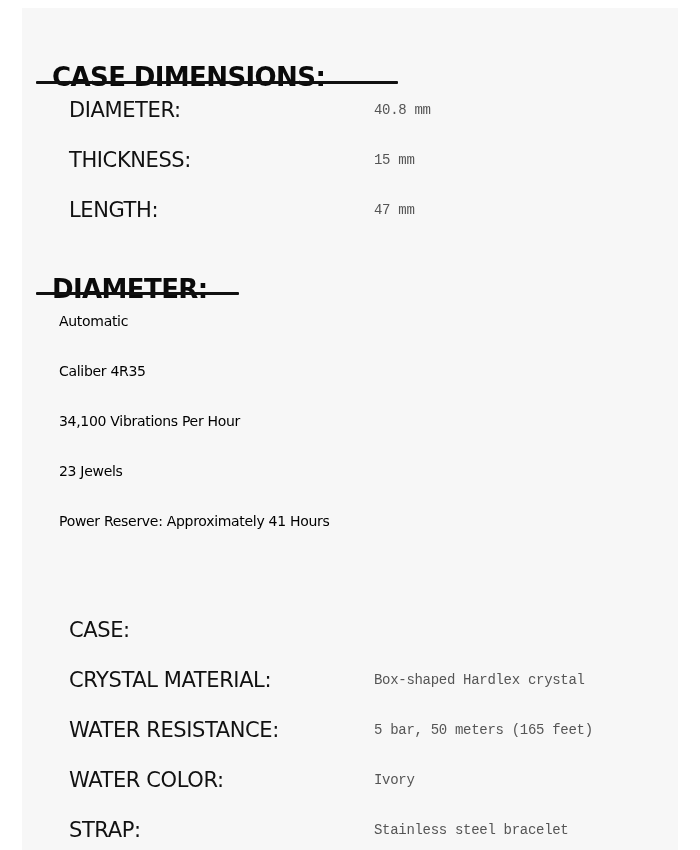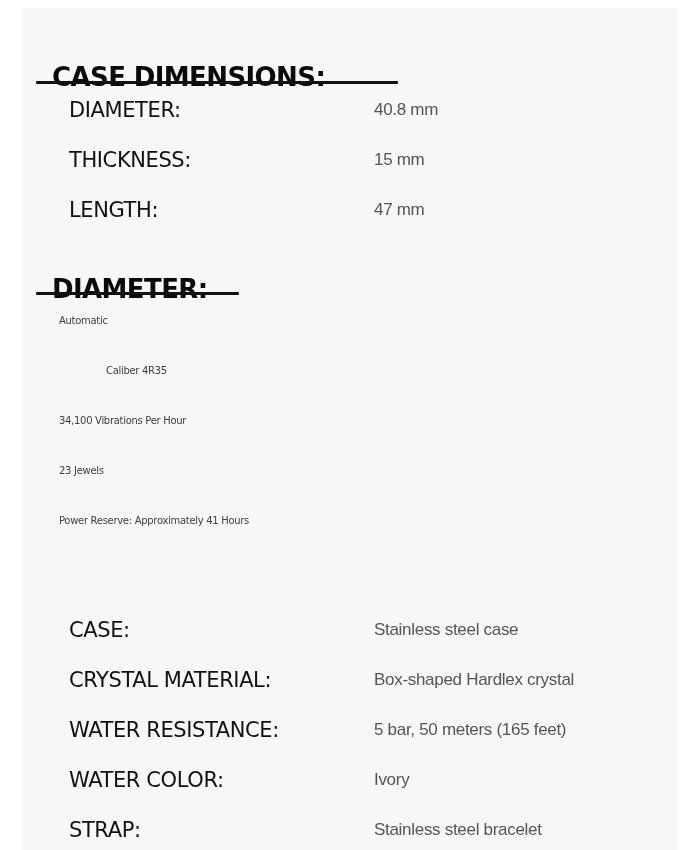--- a/index.html
+++ b/index.html
@@ -52,32 +52,32 @@
       color: #111;
       letter-spacing: -0.4px;
       font-family: "DejaVu Sans", "Liberation Sans", sans-serif;
       font-weight: 400;
       margin-left: 10px;
     }
     .spec-value {
       position: absolute;
       left: 352px;
       top: 0;
-      font-size: 17px;
+      font-size: 14px;
       line-height: 30px;
       color: #555;
       letter-spacing: -0.3px;
-      font-family: Liberation Sans, sans-serif;
+      font-family: Liberation Mono, monospace;
     }
     .movement-item {
       position: absolute;
       left: 37px;
-      font-size: 10px;
+      font-size: 14px;
       line-height: 22px;
-      color: #404040;
+      color: #000000;
       letter-spacing: -0.3px;
       font-family: "DejaVu Sans", "Liberation Sans", sans-serif;
     }
   </style>
 </head>
 <body>
 
 <div class="panel">
 
   <h2 class="section-title" style="top:38px;">CASE DIMENSIONS:</h2>
@@ -93,28 +93,27 @@
   </div>
   <div class="spec-row" style="top:187px;">
     <span class="spec-label">LENGTH:</span>
     <span class="spec-value">47 mm</span>
   </div>
 
   <h2 class="section-title" style="top:250px;">DIAMETER:</h2>
   <div class="section-rule" style="top:284px; width:203px;"></div>
 
   <div class="movement-item" style="top:302px;">Automatic</div>
-  <div class="movement-item" style="top:352px;margin-left:47px;">Caliber 4R35</div>
+  <div class="movement-item" style="top:352px;">Caliber 4R35</div>
   <div class="movement-item" style="top:402px;">34,100 Vibrations Per Hour</div>
   <div class="movement-item" style="top:452px;">23 Jewels</div>
   <div class="movement-item" style="top:502px;">Power Reserve: Approximately 41 Hours</div>
 
   <div class="spec-row" style="top:607px;">
     <span class="spec-label">CASE:</span>
-    <span class="spec-value">Stainless steel case</span>
   </div>
   <div class="spec-row" style="top:657px;">
     <span class="spec-label">CRYSTAL MATERIAL:</span>
     <span class="spec-value">Box-shaped Hardlex crystal</span>
   </div>
   <div class="spec-row" style="top:707px;">
     <span class="spec-label">WATER RESISTANCE:</span>
     <span class="spec-value">5 bar, 50 meters (165 feet)</span>
   </div>
   <div class="spec-row" style="top:757px;">

